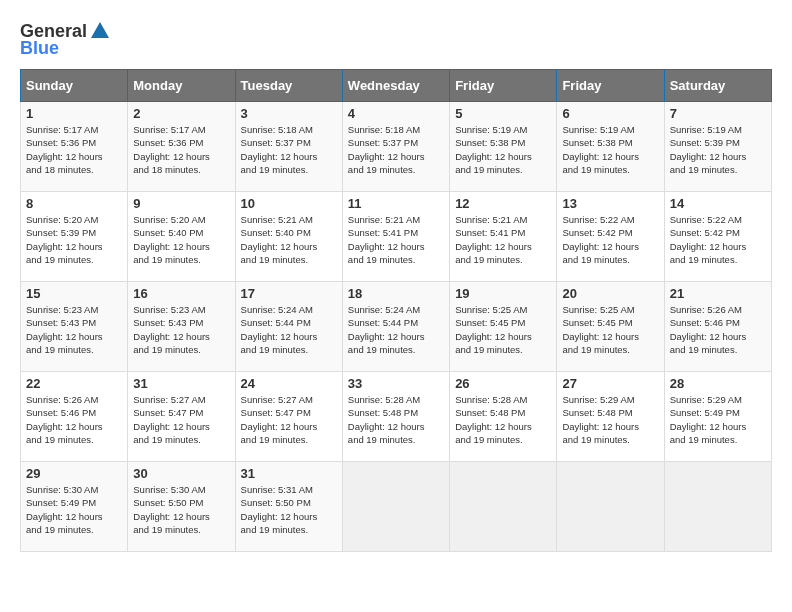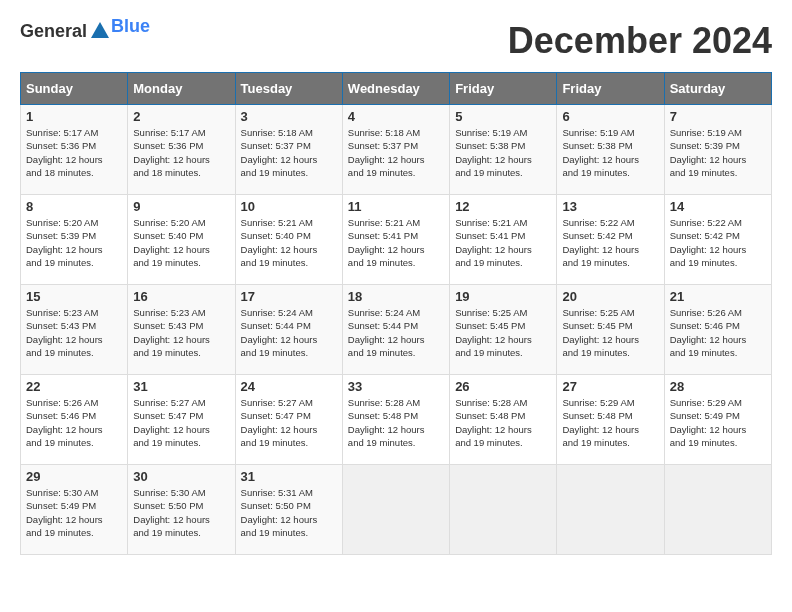--- a/index.html
+++ b/index.html
@@ -92,32 +92,31 @@
     }
     tbody tr:nth-child(even) td.empty-cell {
       background: #f0f0f0 !important;
     }
   </style>
 </head>
 <body>
 
 <div class="header-area">
   <div class="logo">
-    <div style="display:flex; flex-direction:row; align-items:flex-start;">
+    <div style="display:flex; flex-direction:column; align-items:flex-start;">
       <div style="display:flex; align-items:center; gap:2px;">
         <span class="logo-text-general">General</span>
         <svg width="22" height="22" viewBox="0 0 22 22">
           <polygon points="11,2 20,18 2,18" fill="#1a6faf"></polygon>
         </svg>
       </div>
       <span class="logo-text-blue" style="margin-top:-4px;">Blue</span>
     </div>
   </div>
   <div class="title-area">
-    <div class="month-title">December 2024</div>
   </div>
 </div>
 
 <table>
   <thead>
     <tr>
       <th>Sunday</th>
       <th>Monday</th>
       <th>Tuesday</th>
       <th>Wednesday</th>

